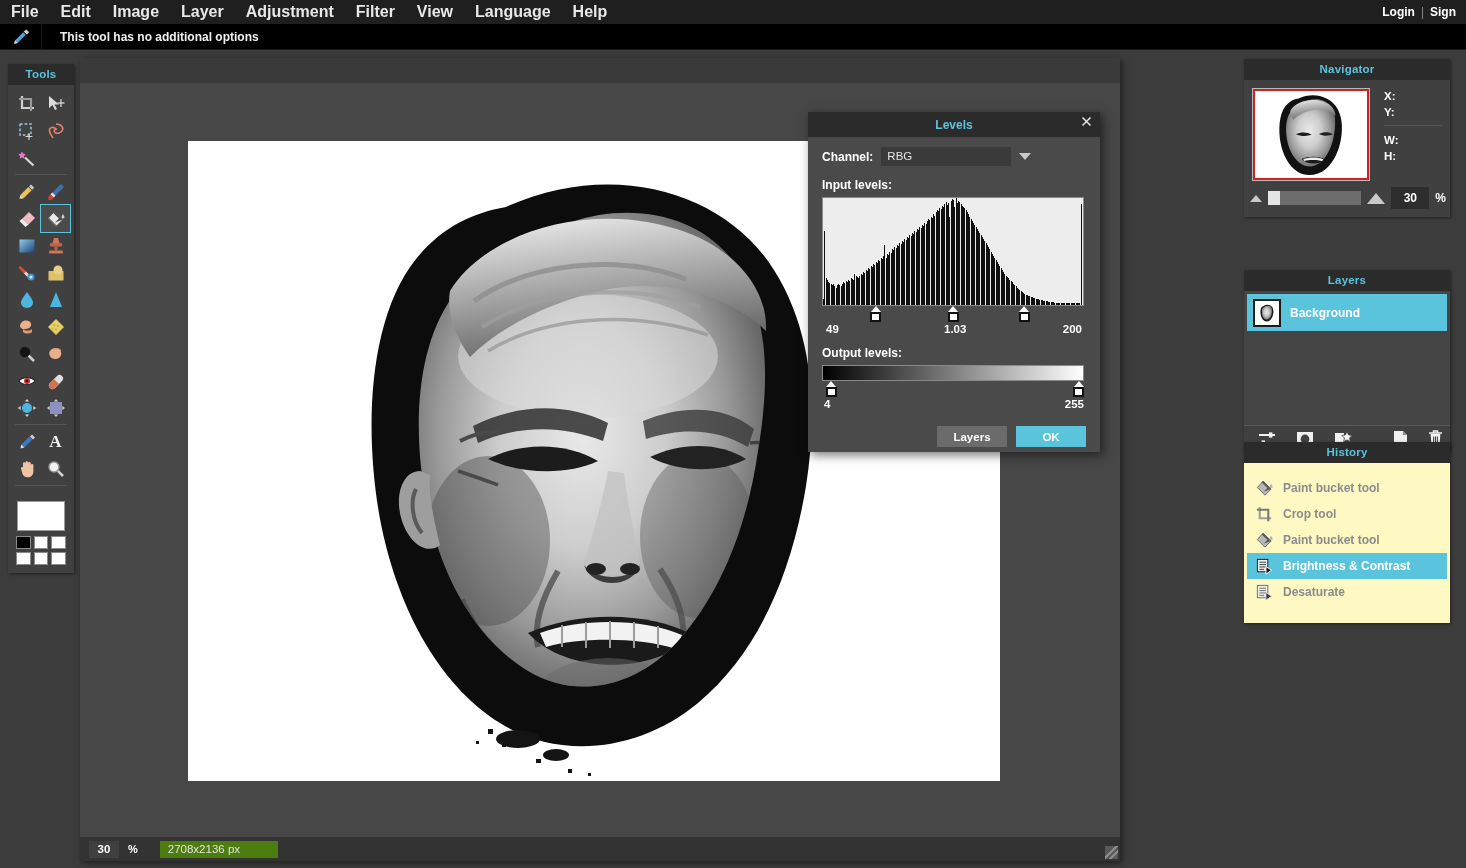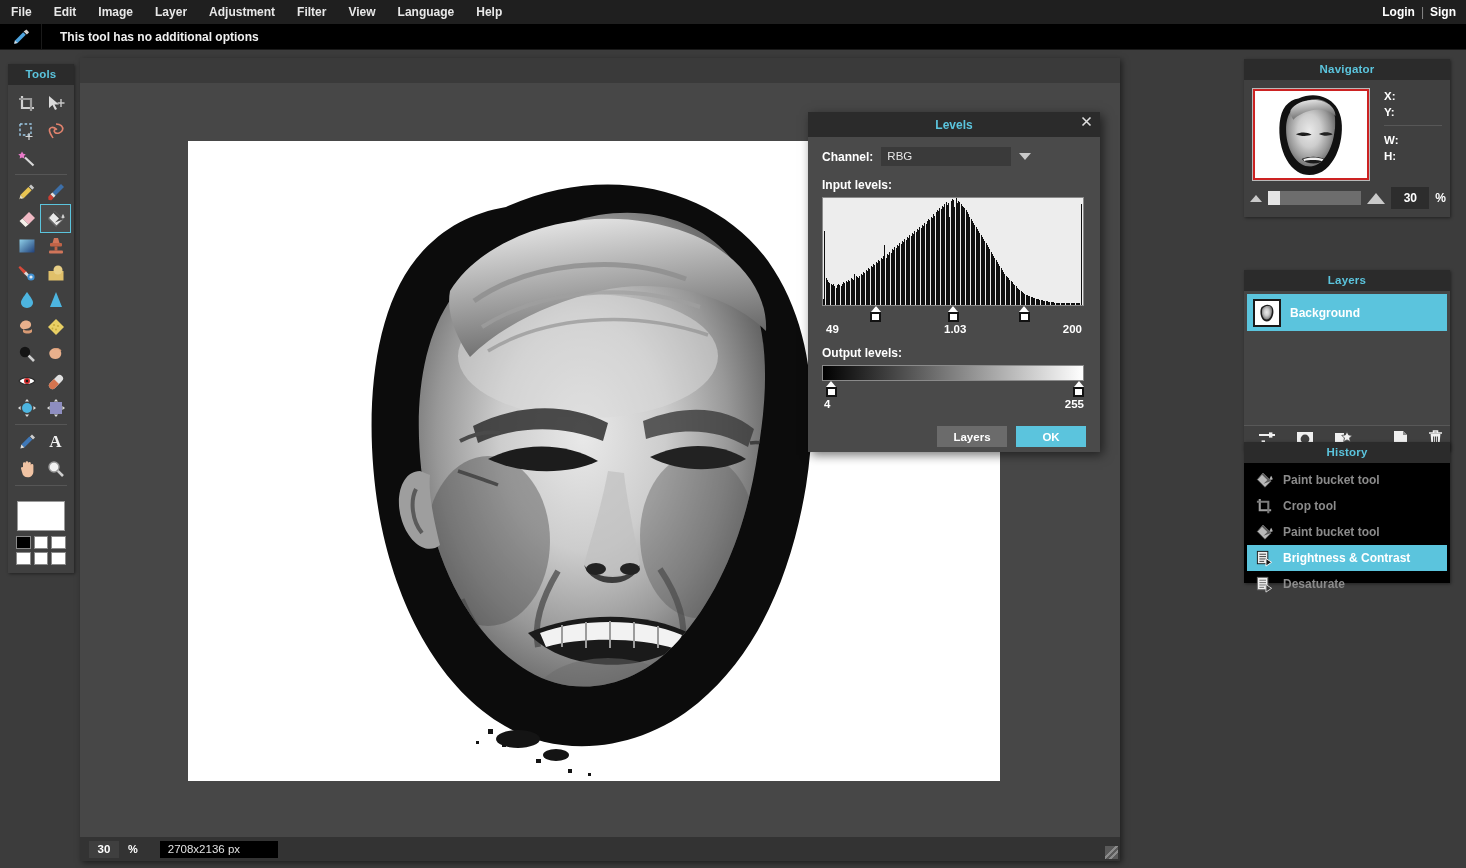--- a/index.html
+++ b/index.html
@@ -12,21 +12,21 @@
   }
   body { position: relative; }
 
   
   #menubar {
     position: absolute; left: 0; top: 0; width: 1466px; height: 24px;
     background: #1f1f1f;
     display: flex; align-items: center;
   }
   .menu-item {
-    color: #e8e8e8; font-size: 12px; font-weight: bold;
+    color: #e8e8e8; font-size: 16px; font-weight: bold;
     padding: 4px 11px; cursor: pointer; white-space: nowrap;
   }
   #menubar-right {
     position: absolute; right: 0; top: 0; height: 24px;
     display: flex; align-items: center; padding-right: 4px; justify-content: center;
   }
   .auth-link {
     color: #ffffff; font-size: 12px; font-weight: bold;
     padding: 4px 6px; cursor: pointer;
   }
@@ -104,21 +104,21 @@
     background: #333333; display: flex; align-items: center;
   }
   #zoom-field {
     width: 30px; color: #fff; font-size: 11.5px; font-weight: bold;
     text-align: center; background: #3f3f3f; height: 17px; line-height: 17px;
     margin-left: 9px;
   }
   #zoom-pct { color: #fff; font-size: 11px; font-weight: bold; margin-left: 9px; }
   #dims-field {
     margin-left: 22px; color: #e2e2e2; font-size: 11.5px;
-    background: #000000; height: 17px; line-height: 17px; padding: 0 38px 0 8px;
+    background: #4d7c0f; height: 17px; line-height: 17px; padding: 0 38px 0 8px;
   }
   #resize-grip {
     position: absolute; right: 2px; bottom: 2px; width: 13px; height: 13px;
     background:
       linear-gradient(135deg, transparent 0 42%, #8c8c8c 42% 52%, transparent 52% 100%),
       linear-gradient(135deg, transparent 0 64%, #8c8c8c 64% 74%, transparent 74% 100%),
       #5a5a5a;
     cursor: nwse-resize;
   }
 
@@ -160,21 +160,21 @@
   .layer-thumb { width: 28px; height: 28px; background: #fff; border: 2px solid #1a1a1a; overflow: hidden; position: relative; }
   .layer-name { color: #ffffff; font-size: 12px; font-weight: bold; }
   #layers-toolbar {
     height: 26px; display: flex; align-items: center; padding: 0 14px;
     border-top: 1px solid #585858; gap: 20px;
   }
   .lt-icon { cursor: pointer; display: flex; align-items: center; }
   #layers-toolbar .spacer { flex: 1; }
 
   #history-panel { top: 392px; }
-  #history-list { padding: 4px 3px 10px; background: #000000; height: 120px; }
+  #history-list { padding: 12px 3px 10px; background: #fef9c3; height: 160px; }
   .hist-row {
     display: flex; align-items: center; gap: 9px; height: 26px;
     padding: 0 8px; cursor: pointer;
   }
   .hist-row.sel { background: #5bc4dd; }
   .hist-label { font-size: 12px; font-weight: bold; color: #8b8b8b; }
   .hist-row.sel .hist-label { color: #ffffff; }
 
   
   #levels-dialog {

